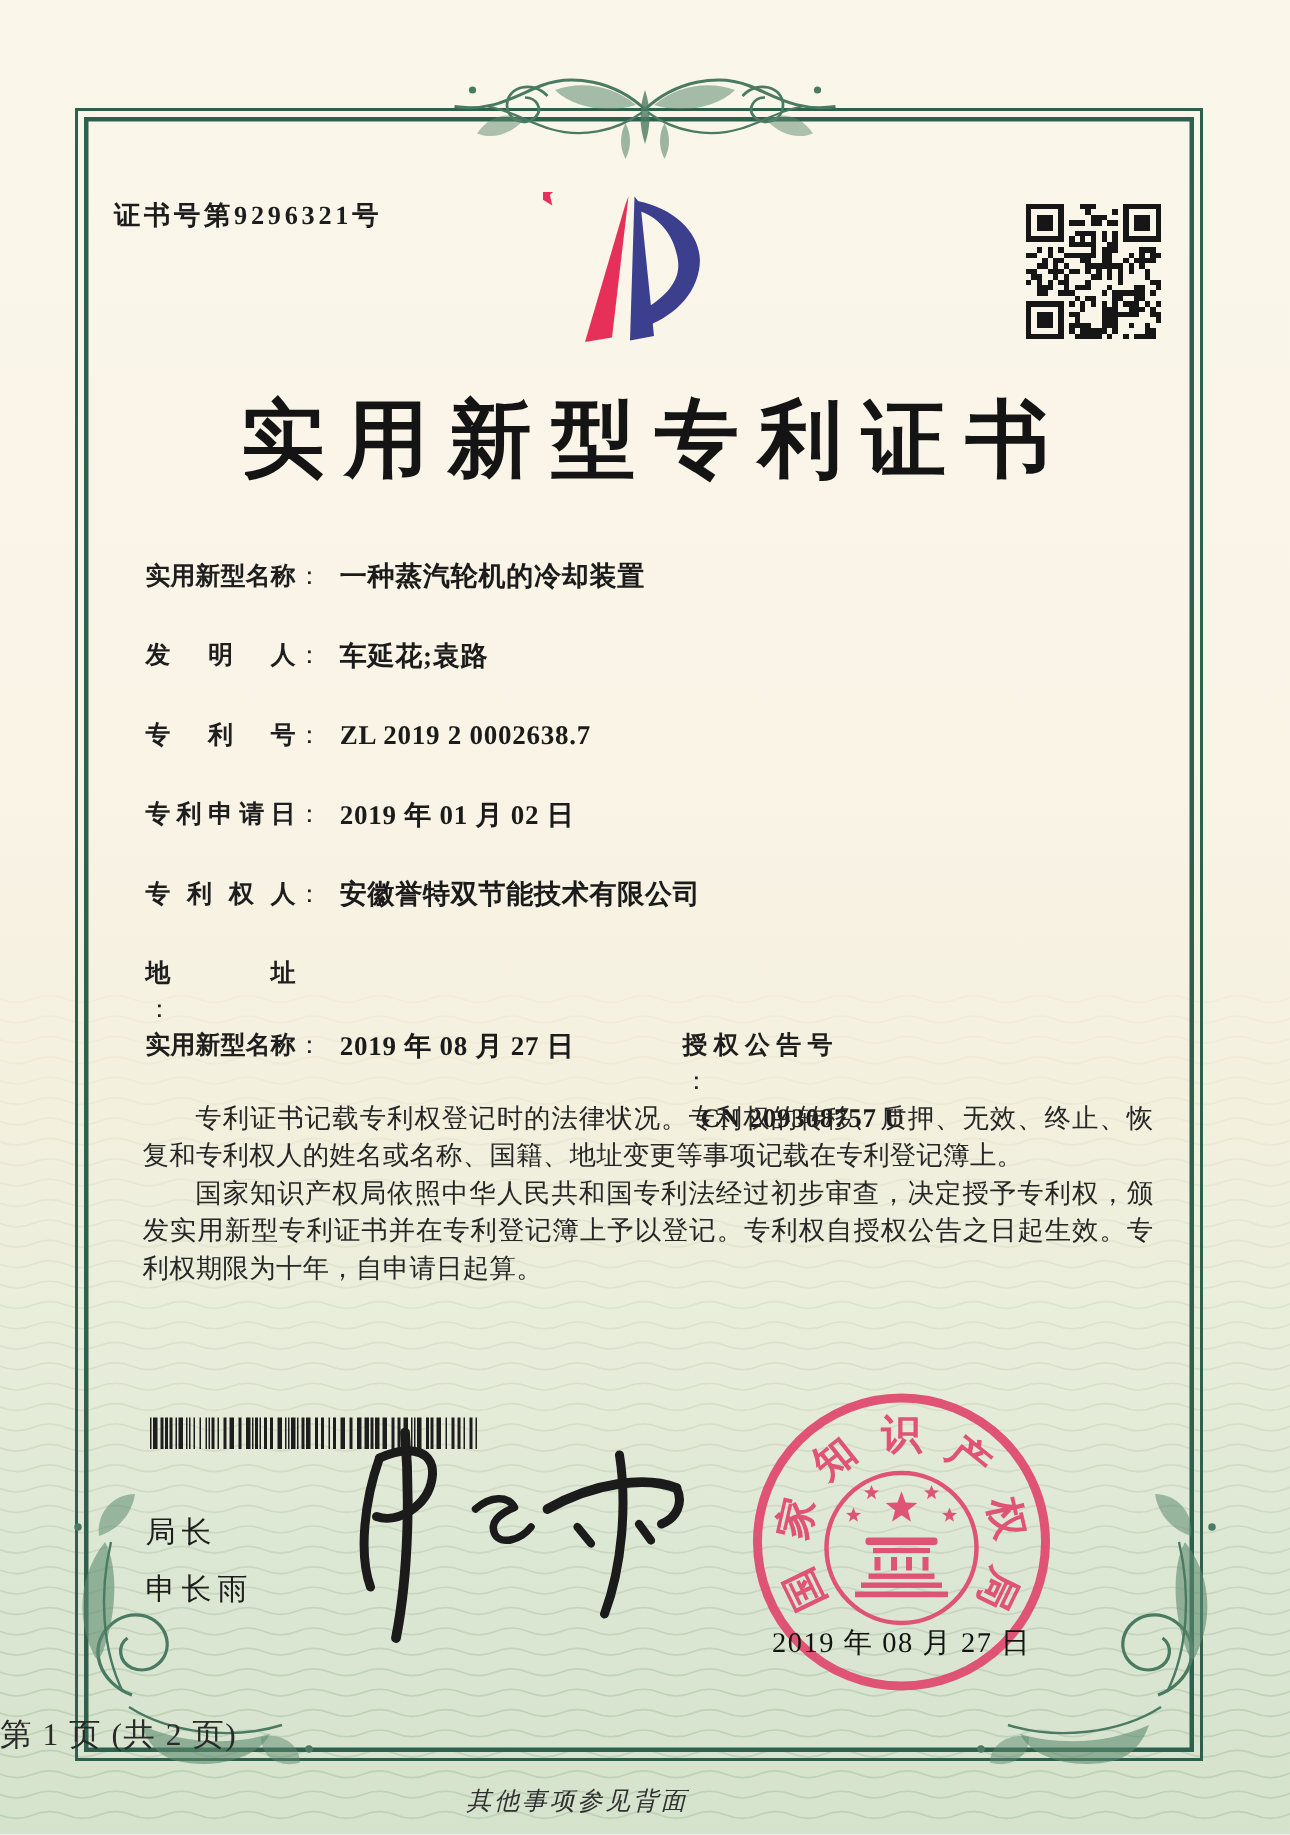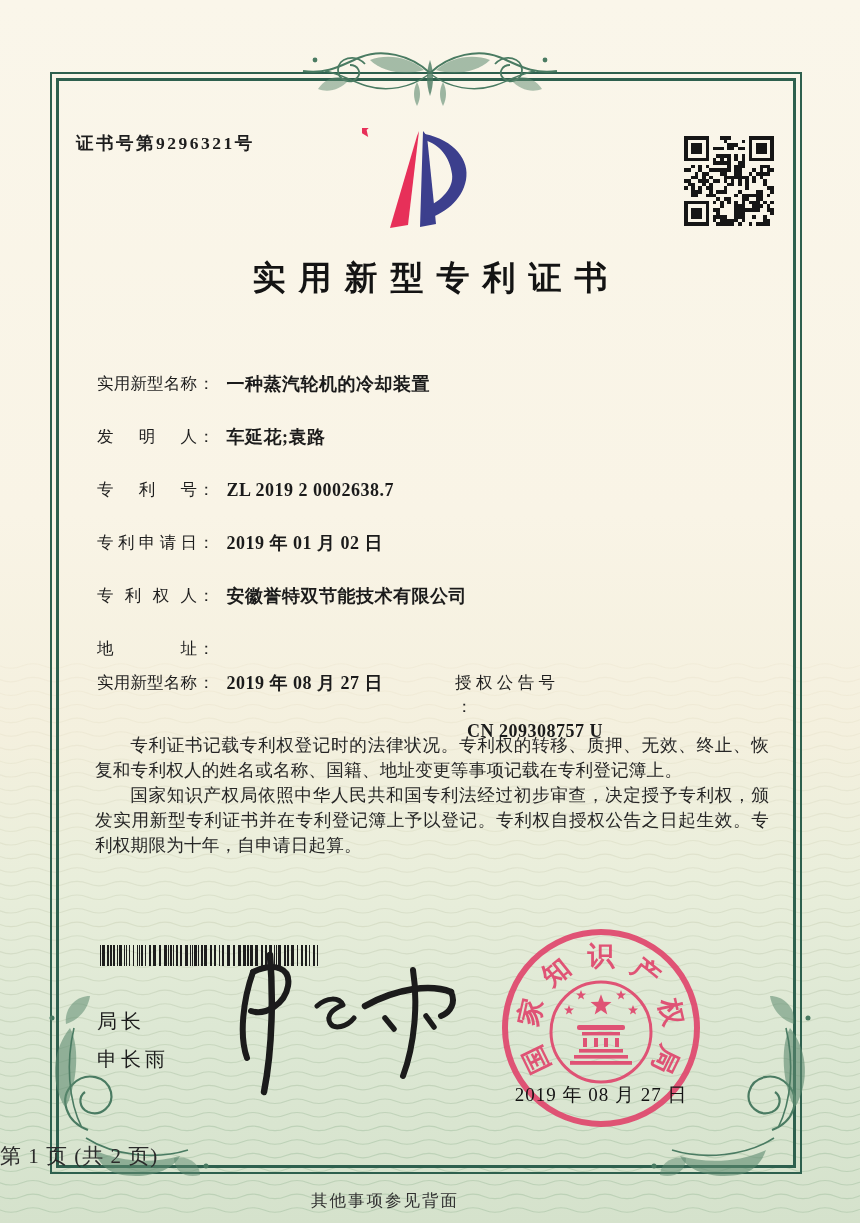--- a/index.html
+++ b/index.html
@@ -16,49 +16,49 @@
   .frame{left:50px;top:72px;width:748px;height:1098px;border:2px solid var(--border-green);z-index:2;}
   .frame-inner{position:absolute;left:4px;top:4px;right:4px;bottom:4px;border:3px solid var(--border-green);}
   
   #orn-top{left:295px;top:40px;width:270px;height:86px;z-index:3;}
   #orn-bl{left:22px;top:978px;width:200px;height:215px;z-index:3;}
   #orn-br{left:638px;top:978px;width:200px;height:215px;z-index:3;}
   
   .certno{left:76px;top:131px;font-size:17.5px;letter-spacing:2.5px;color:#1d1d1d;z-index:4;font-weight:bold;}
   #logo{left:362px;top:128px;width:120px;height:120px;z-index:4;}
   #qr{left:684px;top:136px;width:90px;height:90px;z-index:4;}
-  .title{left:0;right:0;top:256px;text-align:center;font-size:33px;font-weight:700;
+  .title{left:0;right:0;top:256px;text-align:center;font-size:56px;font-weight:700;
          letter-spacing:13px;text-indent:13px;color:#141414;z-index:4;}
   
   .fields{left:97px;top:372px;width:690px;z-index:4;}
   .frow{margin-bottom:29px;font-size:18px;line-height:24px;display:flex;align-items:flex-start;}
-  .flabel{display:inline-block;width:100px;font-size:16.5px;text-align:justify;text-align-last:justify;flex:none;color:#1e1e1e;}
+  .flabel{display:inline-block;width:100px;font-size:16.5px;text-align:justify;text-align-last:justify;flex:none;color:#1e1e1e;font-weight:bold;}
   .fcolon{flex:none;font-size:16.5px;margin-left:1px;}
   .fvalue{margin-left:12px;color:#1b1b1b;letter-spacing:0.5px;font-weight:bold;}
-  .frow.address{margin-bottom:10px;}
+  .frow.address{margin-bottom:0;flex-direction:column;}
   .frow.address .fvalue{max-width:502px;line-height:22px;}
   .grant-second{position:absolute;left:358px;top:0;display:flex;flex-direction:column;}
   .grant-second .flabel{width:100px;}
   .frow.grantrow{position:relative;}
   
   .bodytext{left:95px;top:733px;width:674px;z-index:4;font-size:17.6px;line-height:25px;
             text-align:justify;color:#262626;letter-spacing:0.2px;}
   .bodytext p{margin:0;text-indent:2em;}
   
   #barcode{left:100px;top:944px;width:222px;height:24px;z-index:4;}
   
   .juzhang{left:97px;top:1008px;font-size:20px;letter-spacing:4px;color:#1d1d1d;z-index:4;}
   .signer{left:97px;top:1046px;font-size:20px;letter-spacing:4px;color:#1d1d1d;z-index:4;}
   #signature{left:213px;top:950px;width:248px;height:152px;z-index:5;}
   
   #seal{left:498px;top:925px;width:206px;height:206px;z-index:4;opacity:0.93;}
   .sealdate{left:497px;top:1082px;width:208px;text-align:center;font-size:19px;letter-spacing:1px;color:#141414;z-index:5;}
   
   .pagenum{left:0;right:70px;top:1142px;font-size:21px;color:#2a2a2a;z-index:4;letter-spacing:1px;}
-  .backnote{left:0;right:90px;top:1190px;text-align:center;font-size:16.5px;color:#303030;z-index:4;letter-spacing:2px;}
+  .backnote{left:0;right:90px;top:1190px;text-align:center;font-size:16.5px;color:#303030;z-index:4;letter-spacing:2px;font-style:italic;}
 </style>
 </head>
 <body>
 
 <svg id="waves" class="abs" viewBox="0 0 860 563">
     <path d="M-22,6 q11,-4.5 22,0 q11,4.5 22,0 q11,-4.5 22,0 q11,4.5 22,0 q11,-4.5 22,0 q11,4.5 22,0 q11,-4.5 22,0 q11,4.5 22,0 q11,-4.5 22,0 q11,4.5 22,0 q11,-4.5 22,0 q11,4.5 22,0 q11,-4.5 22,0 q11,4.5 22,0 q11,-4.5 22,0 q11,4.5 22,0 q11,-4.5 22,0 q11,4.5 22,0 q11,-4.5 22,0 q11,4.5 22,0 q11,-4.5 22,0 q11,4.5 22,0 q11,-4.5 22,0 q11,4.5 22,0 q11,-4.5 22,0 q11,4.5 22,0 q11,-4.5 22,0 q11,4.5 22,0 q11,-4.5 22,0 q11,4.5 22,0 q11,-4.5 22,0 q11,4.5 22,0 q11,-4.5 22,0 q11,4.5 22,0 q11,-4.5 22,0 q11,4.5 22,0 q11,-4.5 22,0 q11,4.5 22,0 q11,-4.5 22,0 q11,4.5 22,0 q11,-4.5 22,0 q11,4.5 22,0" fill="none" stroke="rgb(236,226,204)" stroke-width="1.1" opacity="0.35"></path>
     <path d="M-22,19.6 q11,-4.5 22,0 q11,4.5 22,0 q11,-4.5 22,0 q11,4.5 22,0 q11,-4.5 22,0 q11,4.5 22,0 q11,-4.5 22,0 q11,4.5 22,0 q11,-4.5 22,0 q11,4.5 22,0 q11,-4.5 22,0 q11,4.5 22,0 q11,-4.5 22,0 q11,4.5 22,0 q11,-4.5 22,0 q11,4.5 22,0 q11,-4.5 22,0 q11,4.5 22,0 q11,-4.5 22,0 q11,4.5 22,0 q11,-4.5 22,0 q11,4.5 22,0 q11,-4.5 22,0 q11,4.5 22,0 q11,-4.5 22,0 q11,4.5 22,0 q11,-4.5 22,0 q11,4.5 22,0 q11,-4.5 22,0 q11,4.5 22,0 q11,-4.5 22,0 q11,4.5 22,0 q11,-4.5 22,0 q11,4.5 22,0 q11,-4.5 22,0 q11,4.5 22,0 q11,-4.5 22,0 q11,4.5 22,0 q11,-4.5 22,0 q11,4.5 22,0 q11,-4.5 22,0 q11,4.5 22,0" fill="none" stroke="rgb(234,225,203)" stroke-width="1.1" opacity="0.36"></path>
     <path d="M-22,33.2 q11,-4.5 22,0 q11,4.5 22,0 q11,-4.5 22,0 q11,4.5 22,0 q11,-4.5 22,0 q11,4.5 22,0 q11,-4.5 22,0 q11,4.5 22,0 q11,-4.5 22,0 q11,4.5 22,0 q11,-4.5 22,0 q11,4.5 22,0 q11,-4.5 22,0 q11,4.5 22,0 q11,-4.5 22,0 q11,4.5 22,0 q11,-4.5 22,0 q11,4.5 22,0 q11,-4.5 22,0 q11,4.5 22,0 q11,-4.5 22,0 q11,4.5 22,0 q11,-4.5 22,0 q11,4.5 22,0 q11,-4.5 22,0 q11,4.5 22,0 q11,-4.5 22,0 q11,4.5 22,0 q11,-4.5 22,0 q11,4.5 22,0 q11,-4.5 22,0 q11,4.5 22,0 q11,-4.5 22,0 q11,4.5 22,0 q11,-4.5 22,0 q11,4.5 22,0 q11,-4.5 22,0 q11,4.5 22,0 q11,-4.5 22,0 q11,4.5 22,0 q11,-4.5 22,0 q11,4.5 22,0" fill="none" stroke="rgb(233,225,202)" stroke-width="1.1" opacity="0.38"></path>
     <path d="M-22,46.8 q11,-4.5 22,0 q11,4.5 22,0 q11,-4.5 22,0 q11,4.5 22,0 q11,-4.5 22,0 q11,4.5 22,0 q11,-4.5 22,0 q11,4.5 22,0 q11,-4.5 22,0 q11,4.5 22,0 q11,-4.5 22,0 q11,4.5 22,0 q11,-4.5 22,0 q11,4.5 22,0 q11,-4.5 22,0 q11,4.5 22,0 q11,-4.5 22,0 q11,4.5 22,0 q11,-4.5 22,0 q11,4.5 22,0 q11,-4.5 22,0 q11,4.5 22,0 q11,-4.5 22,0 q11,4.5 22,0 q11,-4.5 22,0 q11,4.5 22,0 q11,-4.5 22,0 q11,4.5 22,0 q11,-4.5 22,0 q11,4.5 22,0 q11,-4.5 22,0 q11,4.5 22,0 q11,-4.5 22,0 q11,4.5 22,0 q11,-4.5 22,0 q11,4.5 22,0 q11,-4.5 22,0 q11,4.5 22,0 q11,-4.5 22,0 q11,4.5 22,0 q11,-4.5 22,0 q11,4.5 22,0" fill="none" stroke="rgb(231,224,202)" stroke-width="1.1" opacity="0.39"></path>
     <path d="M-22,60.4 q11,-4.5 22,0 q11,4.5 22,0 q11,-4.5 22,0 q11,4.5 22,0 q11,-4.5 22,0 q11,4.5 22,0 q11,-4.5 22,0 q11,4.5 22,0 q11,-4.5 22,0 q11,4.5 22,0 q11,-4.5 22,0 q11,4.5 22,0 q11,-4.5 22,0 q11,4.5 22,0 q11,-4.5 22,0 q11,4.5 22,0 q11,-4.5 22,0 q11,4.5 22,0 q11,-4.5 22,0 q11,4.5 22,0 q11,-4.5 22,0 q11,4.5 22,0 q11,-4.5 22,0 q11,4.5 22,0 q11,-4.5 22,0 q11,4.5 22,0 q11,-4.5 22,0 q11,4.5 22,0 q11,-4.5 22,0 q11,4.5 22,0 q11,-4.5 22,0 q11,4.5 22,0 q11,-4.5 22,0 q11,4.5 22,0 q11,-4.5 22,0 q11,4.5 22,0 q11,-4.5 22,0 q11,4.5 22,0 q11,-4.5 22,0 q11,4.5 22,0 q11,-4.5 22,0 q11,4.5 22,0" fill="none" stroke="rgb(230,224,201)" stroke-width="1.1" opacity="0.40"></path>

